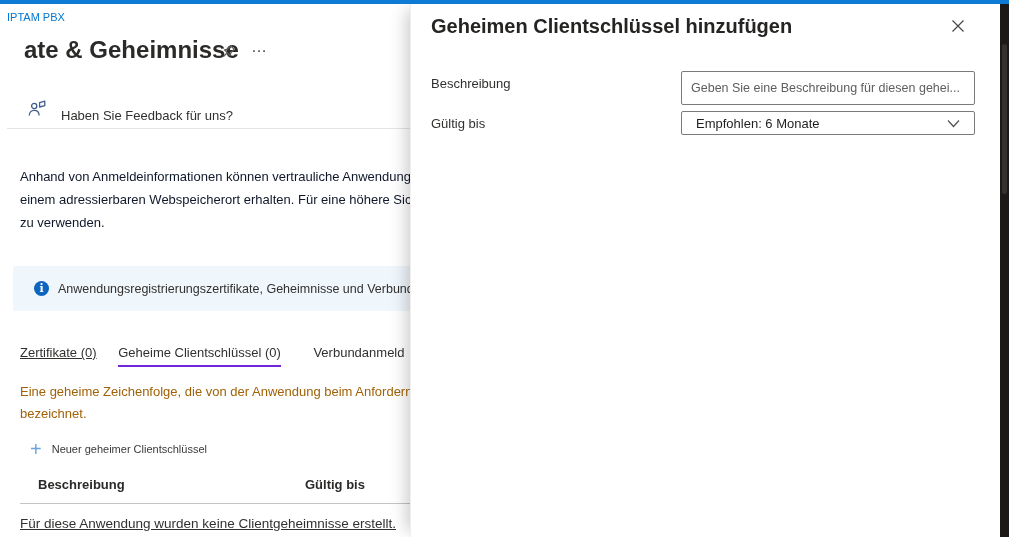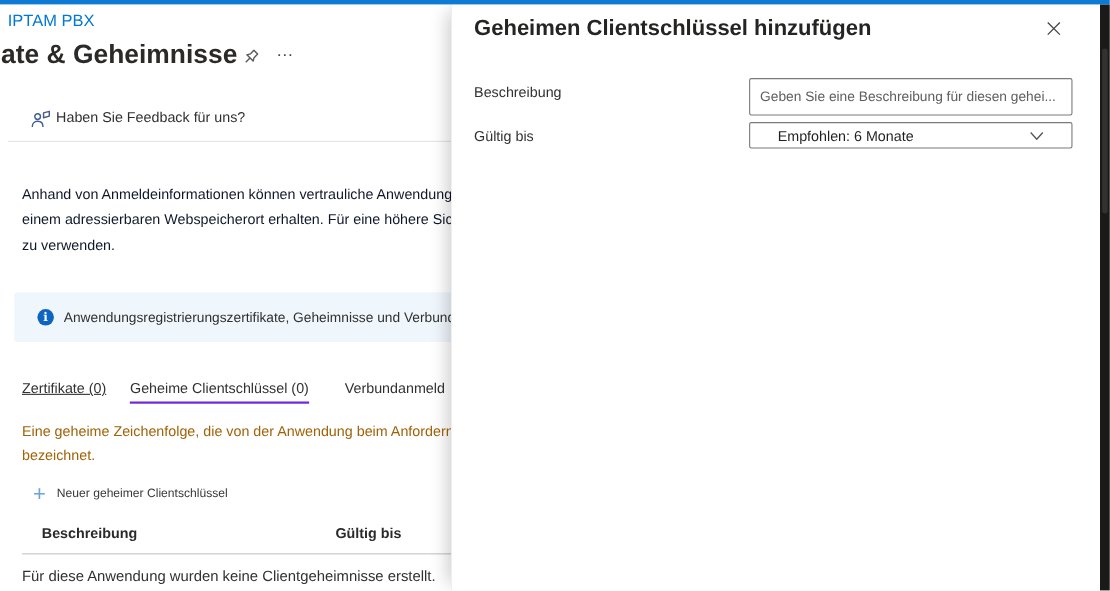--- a/index.html
+++ b/index.html
@@ -8,26 +8,26 @@
     background:#ffffff; font-family:"Liberation Sans", sans-serif; color:#323130;
   }
   
   .topbar { position:absolute; top:0; left:0; width:1009px; height:4px; background:#0e7ad3; z-index:40; }
   
   .scroll-strip { position:absolute; top:4px; right:0; width:9px; height:533px; background:#1b1a19; z-index:30; }
   .scroll-strip::after { content:""; position:absolute; left:2px; top:40px; width:5px; height:150px; background:#343230; border-radius:3px; }
 
   
   .main { position:absolute; inset:0; z-index:1; }
-  .breadcrumb { position:absolute; left:7px; top:11px; font-size:15px; color:#0078d4; text-decoration:none; cursor:pointer; }
-  .page-title { position:absolute; left:1px; top:36px; margin:0; font-size:24px; line-height:28px; font-weight:600; color:#2b2a29; white-space:nowrap; }
+  .breadcrumb { position:absolute; left:7px; top:11px; font-size:11px; color:#0078d4; text-decoration:none; cursor:pointer; }
+  .page-title { position:absolute; left:1px; top:36px; margin:0; font-size:24px; line-height:28px; font-weight:600; color:#2b2a29; white-space:nowrap;padding-left:23px; }
   .pin-btn { position:absolute; left:218px; top:42px; width:20px; height:20px; cursor:pointer; }
   .more-btn { position:absolute; left:251px; top:38px; font-size:16px; letter-spacing:1px; color:#494644; cursor:pointer; }
 
-  .feedback { position:absolute; left:27px; top:99px; display:flex; align-items:flex-start; gap:4px; cursor:pointer; }
+  .feedback { position:absolute; left:27px; top:99px; display:flex; align-items:flex-end; gap:14px; cursor:pointer; }
   .feedback .fb-label { font-size:13px; color:#323130; }
 
   .divider { position:absolute; height:1px; background:#e6e4e2; }
   #divider-feedback { left:7px; top:128px; width:416px; }
   #divider-table { left:20px; top:503px; width:403px; background:#c6c4c2; }
 
   .intro { position:absolute; left:20px; top:165px; font-size:13px; line-height:23px; white-space:pre; color:#0f172a; }
 
   .banner { position:absolute; left:13px; top:266px; width:410px; height:45px; background:#eff6fc; border-radius:2px;
             display:flex; align-items:center; padding-left:21px; box-sizing:border-box; gap:9px; overflow:hidden; }
@@ -42,38 +42,38 @@
 
   .secret-desc { position:absolute; left:20px; top:381px; font-size:13px; line-height:22px; white-space:pre; color:#a16207; }
 
   .cmd-new { position:absolute; left:30px; top:439px; display:flex; align-items:center; gap:10px; cursor:pointer; }
   .cmd-new .plus { font-size:20px; line-height:20px; color:#6ba4d9; font-weight:400; }
   .cmd-new .cmd-label { font-size:11px; color:#3b3937; }
 
   .th { position:absolute; top:477px; font-size:13px; font-weight:700; color:#2b2a29; }
   .th-desc { left:38px; }
   .th-exp  { left:305px; }
-  .empty-msg { position:absolute; left:20px; top:516px; font-size:13.5px; color:#323130; white-space:nowrap; }
+  .empty-msg { position:absolute; left:20px; top:516px; font-size:13.5px; color:#323130; white-space:nowrap;text-decoration:underline; }
 
   
   .panel { position:absolute; left:410px; top:4px; width:653px; height:533px; background:#ffffff; z-index:20;
            box-shadow:-9px 0 16px -6px rgba(0,0,0,.22); border-left:1px solid #f0efee; box-sizing:border-box; }
   .panel-title { position:absolute; left:20px; top:9px; margin:0; font-size:20px; line-height:27px; font-weight:600; color:#252423; white-space:nowrap; }
   .close-btn { position:absolute; left:536px; top:11px; width:22px; height:22px; border:none; background:transparent; padding:0;
                display:flex; align-items:center; justify-content:center; cursor:pointer; }
   .f-label { position:absolute; left:20px; font-size:13px; color:#323130; }
   .l1 { top:72px; }
   .l2 { top:112px; }
   .f-input { position:absolute; left:270px; top:67px; width:294px; height:24px; box-sizing:border-box;
              border:1px solid #7b7a79; border-radius:2px; padding:16px 9px; font-family:"Liberation Sans",sans-serif;
              font-size:12.5px; color:#323130; outline:none; }
   .f-input::placeholder { color:#605e5c; opacity:1; }
   .f-select { position:absolute; left:270px; top:107px; width:294px; height:24px; box-sizing:border-box;
               border:1px solid #7b7a79; border-radius:2px; display:flex; align-items:center; justify-content:space-between;
-              padding:0 25px; cursor:pointer; background:#fff;gap:48px; }
+              padding:0 14px; cursor:pointer; background:#fff;gap:48px; }
   .f-select .sel-value { font-size:13px; color:#201f1e; white-space:nowrap; }
   .chev { display:flex; align-items:center; }
 </style>
 </head>
 <body>
 
 <div class="stage">
   <div class="topbar"></div>
 
   <div class="main">

